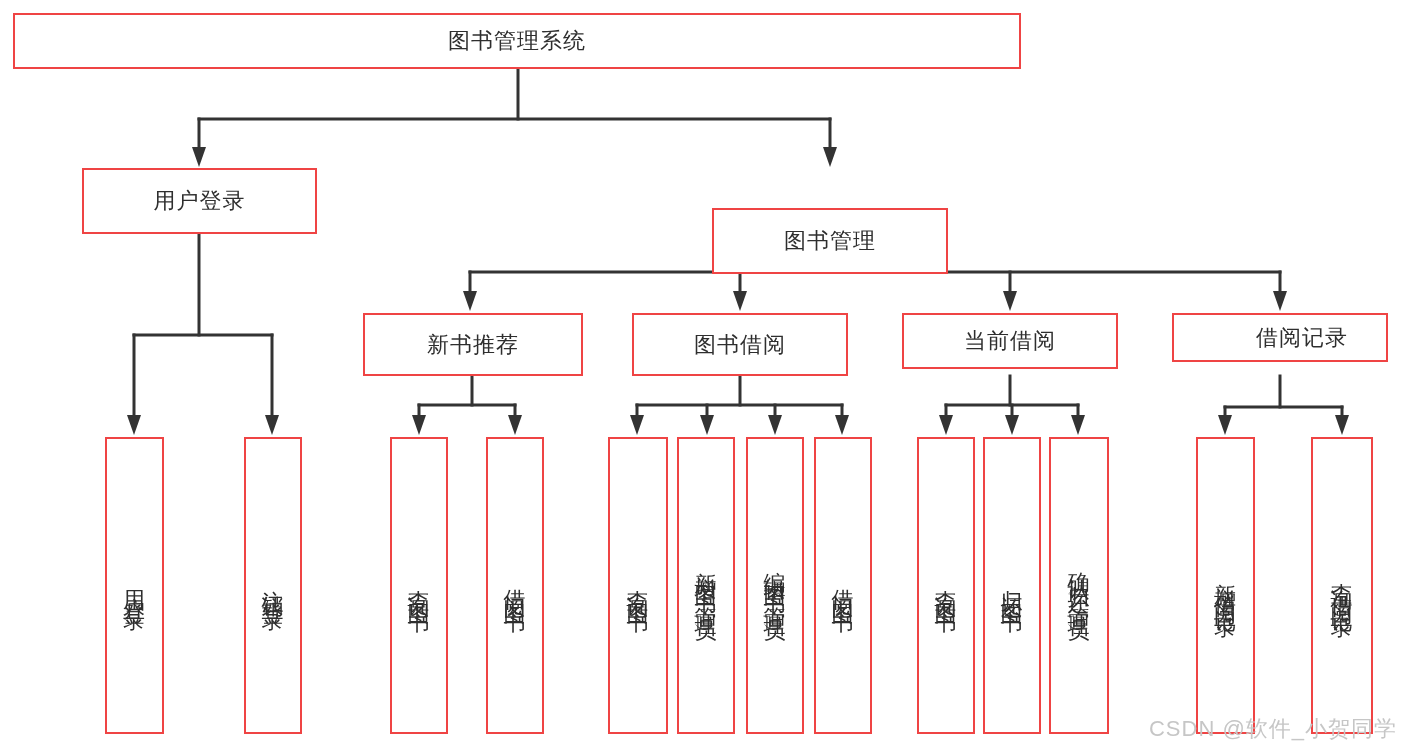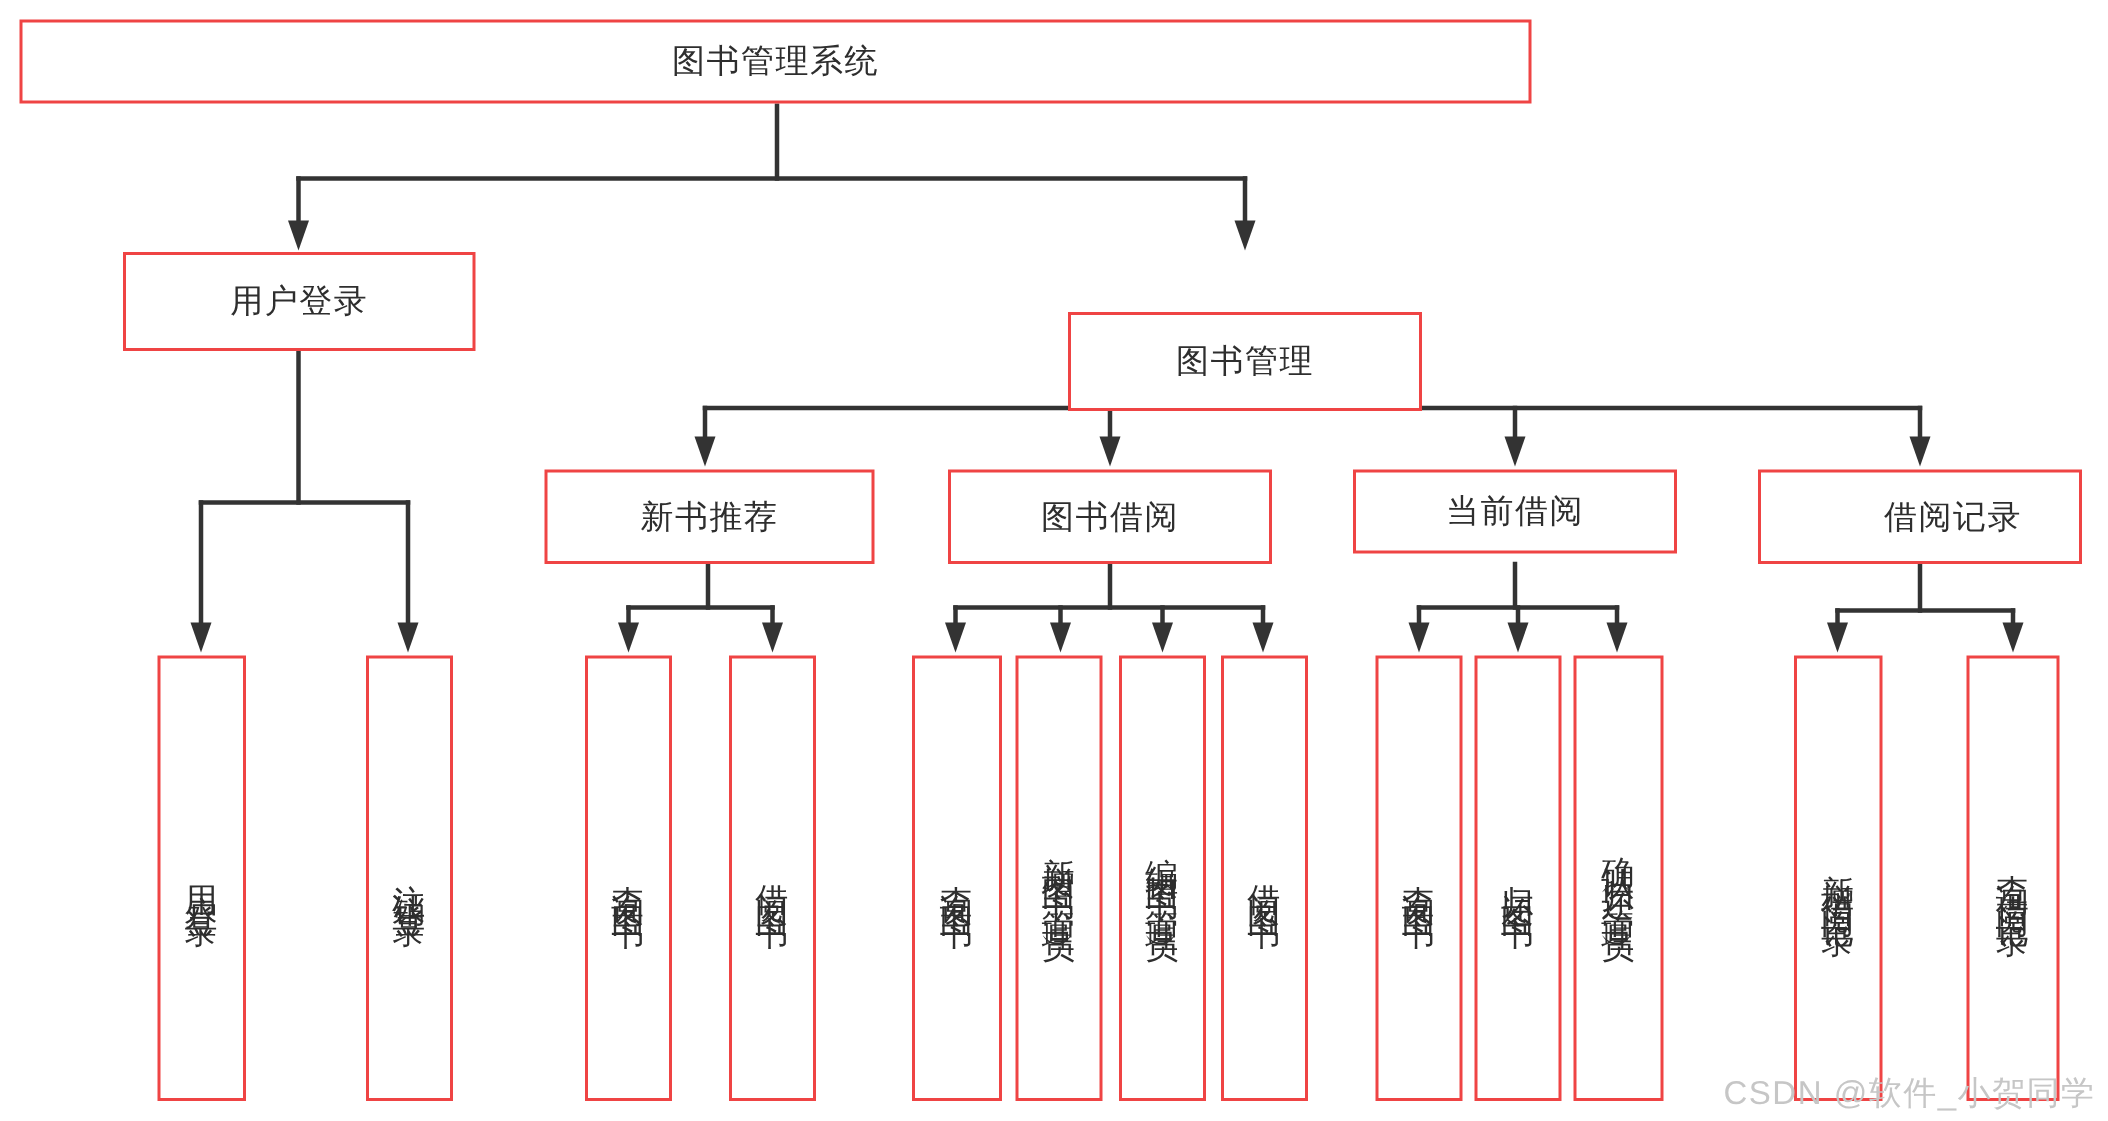--- a/index.html
+++ b/index.html
@@ -129,21 +129,21 @@
 
   <div class="node" style="left:363px; top:313px; width:220px; height:63px;">
     <span>新书推荐</span>
   </div>
   <div class="node" style="left:632px; top:313px; width:216px; height:63px;justify-content:center;">
     <span>图书借阅</span>
   </div>
   <div class="node" style="left:902px; top:313px; width:216px; height:56px;">
     <span>当前借阅</span>
   </div>
-  <div class="node" style="left:1172px; top:313px; width:216px; height:63px;padding-left:44px;">
+  <div class="node" style="left:1172px; top:313px; width:216px; height:49px;padding-left:44px;">
     <span>借阅记录</span>
   </div>
 
   <div class="node" style="left:105px; top:437px; width:59px; height:297px;">
     <span class="vlabel">用户登录</span>
   </div>
   <div class="node" style="left:244px; top:437px; width:58px; height:297px;">
     <span class="vlabel">注销登录</span>
   </div>
 

